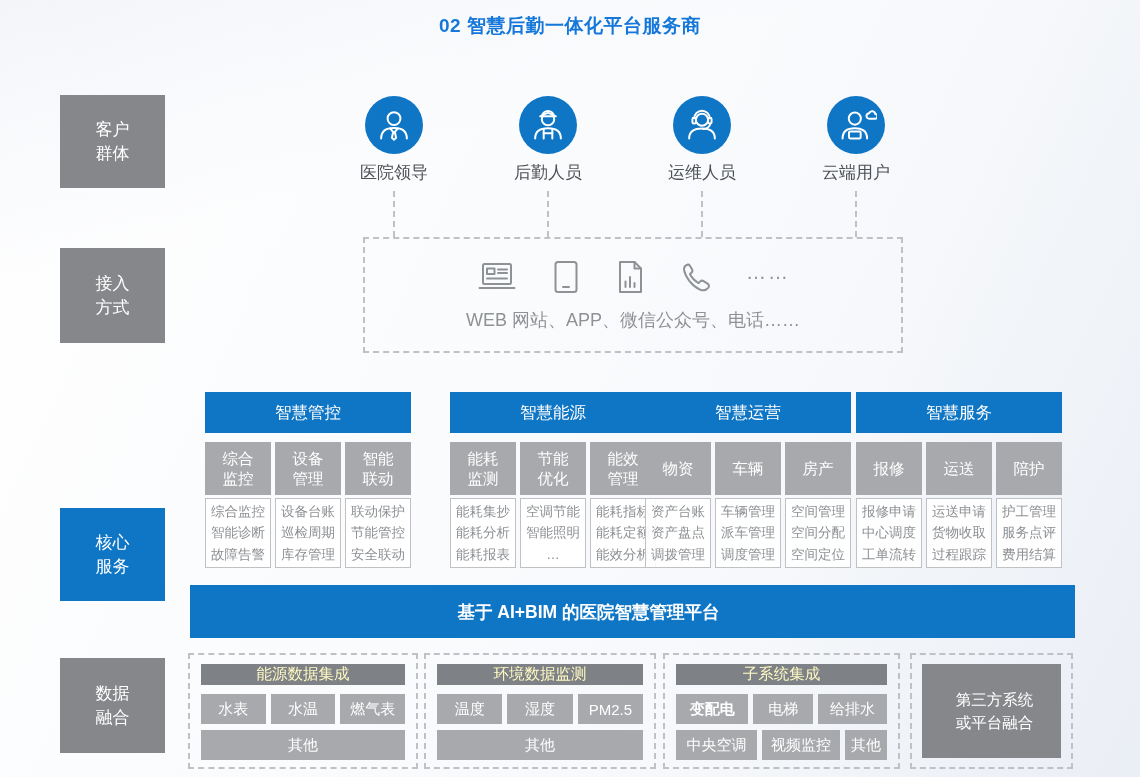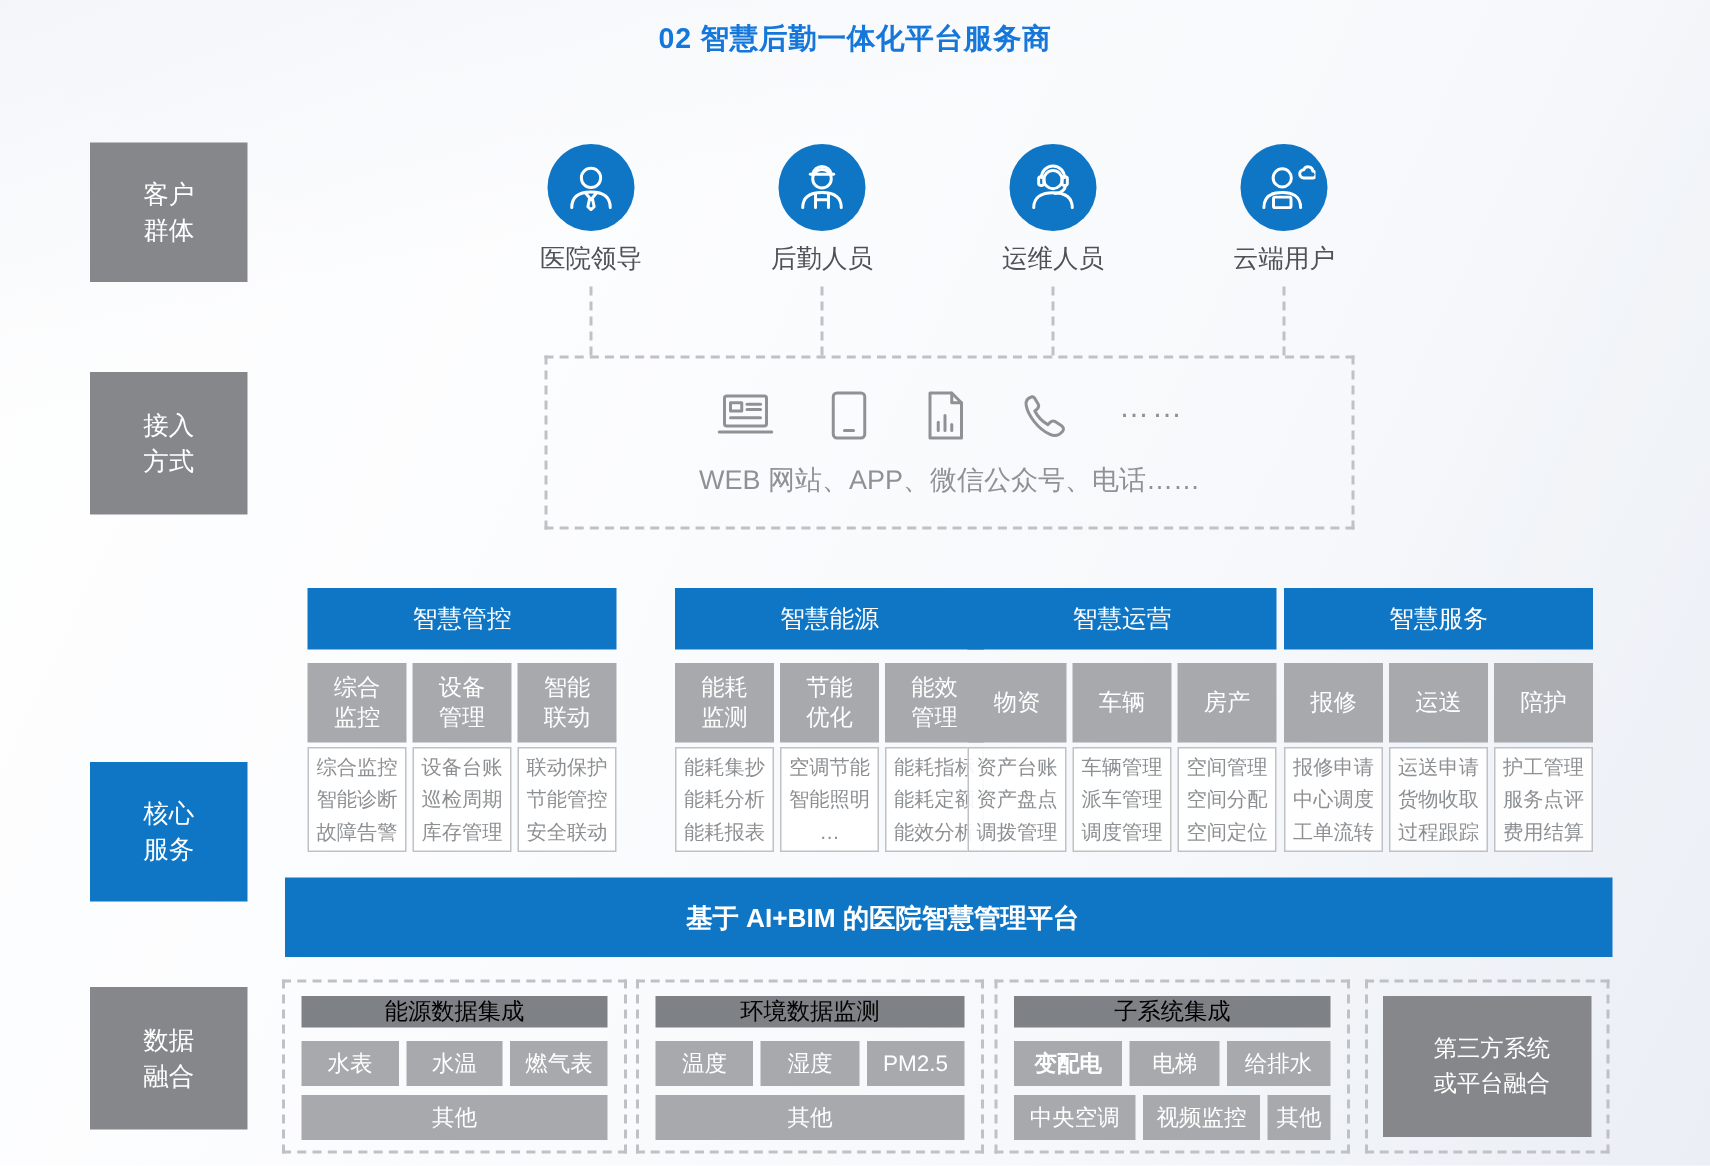--- a/index.html
+++ b/index.html
@@ -49,21 +49,21 @@
     background:rgba(255,255,255,.9);display:flex;flex-direction:column;
     align-items:center;justify-content:center;font-size:13.5px;line-height:21.5px;
     color:#8d9093;white-space:nowrap;}
   
   .platform{position:absolute;left:190px;top:585px;width:885px;height:53px;background:#0f76c6;
     color:#fff;display:flex;align-items:center;justify-content:center;
     font-size:17.5px;font-weight:600;box-sizing:border-box;padding-right:88px;}
   
   .fgroup{position:absolute;top:653px;height:116px;border:2px dashed #bfc1c5;
     box-sizing:border-box;padding:9px 11px;display:flex;flex-direction:column;}
-  .fheader{height:28px;background:#7e8185;color:#000000;display:flex;align-items:center;
+  .fheader{height:28px;background:#7e8185;color:#fef9c3;display:flex;align-items:center;
     justify-content:center;font-size:15.5px;margin-bottom:9px;}
   .frow{display:flex;gap:5px;margin-bottom:6px;}
   .chip{background:#a7a9ac;color:#fff;height:30px;display:flex;align-items:center;
     justify-content:center;font-size:15px;flex:1;white-space:nowrap;}
   .third-box{flex:1;background:#85878a;color:#fff;display:flex;align-items:center;
     justify-content:center;text-align:right;font-size:15.5px;line-height:23px;}
   .third-box span{display:inline-block;width:5.4em;word-break:break-all;}
 </style>
 </head>
 <body>

